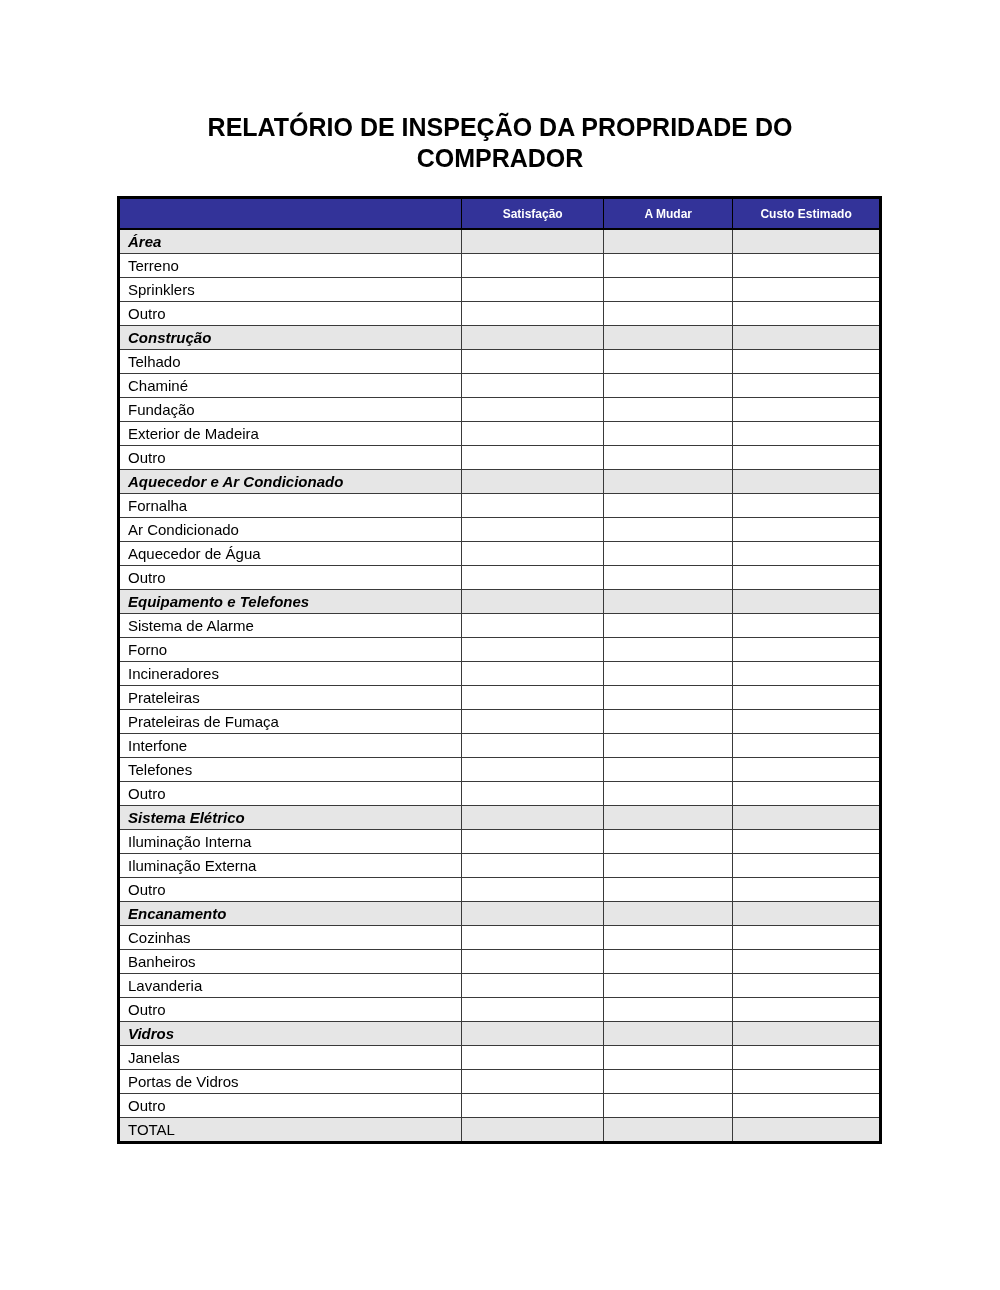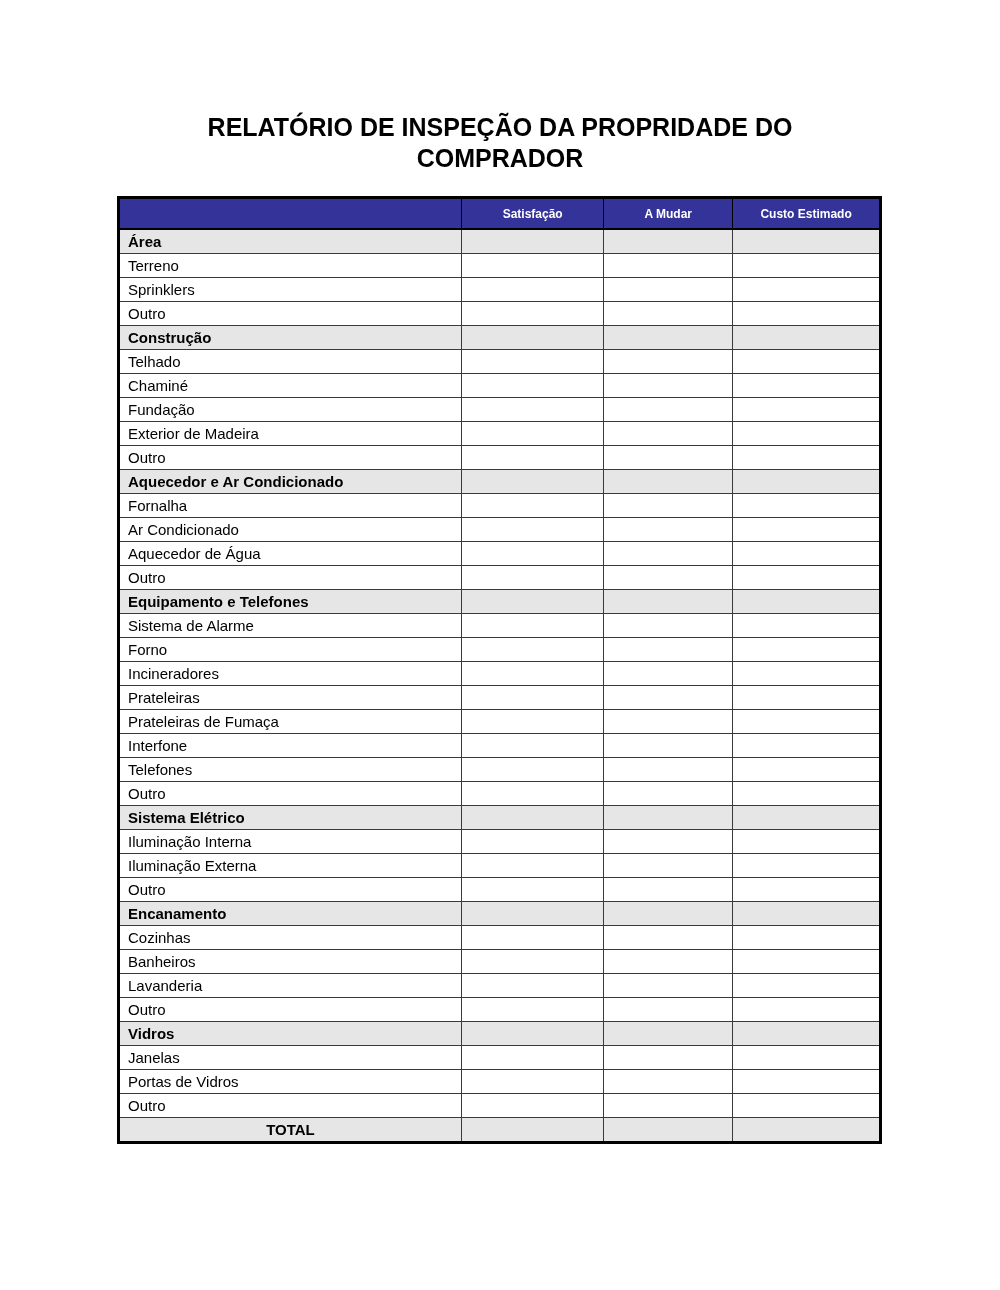--- a/index.html
+++ b/index.html
@@ -51,30 +51,31 @@
     border: 1px solid #3a3a3a;
     padding: 0 8px;
     background: var(--row-bg, #ffffff);
     font-size: 15px;
     vertical-align: middle;
     overflow: hidden;
     white-space: nowrap;
   }
   table.inspection tr.section td {
     background: var(--section-bg, #e6e6e6);
+    font-style: italic;
   }
   table.inspection tr.section td.label-cell {
     font-weight: bold;
   }
   table.inspection tr.total td {
     background: var(--section-bg, #e6e6e6);
   }
   table.inspection tr.total td.label-cell {
-    font-weight: bold;
-    text-align: center;
+    font-weight: normal;
+    text-align: left;
   }
 </style>
 </head>
 <body>
 
 <div class="page">
   <h1 class="title">
     <span>RELATÓRIO DE INSPEÇÃO DA PROPRIDADE DO</span><br>
     <span>COMPRADOR</span>
   </h1>

